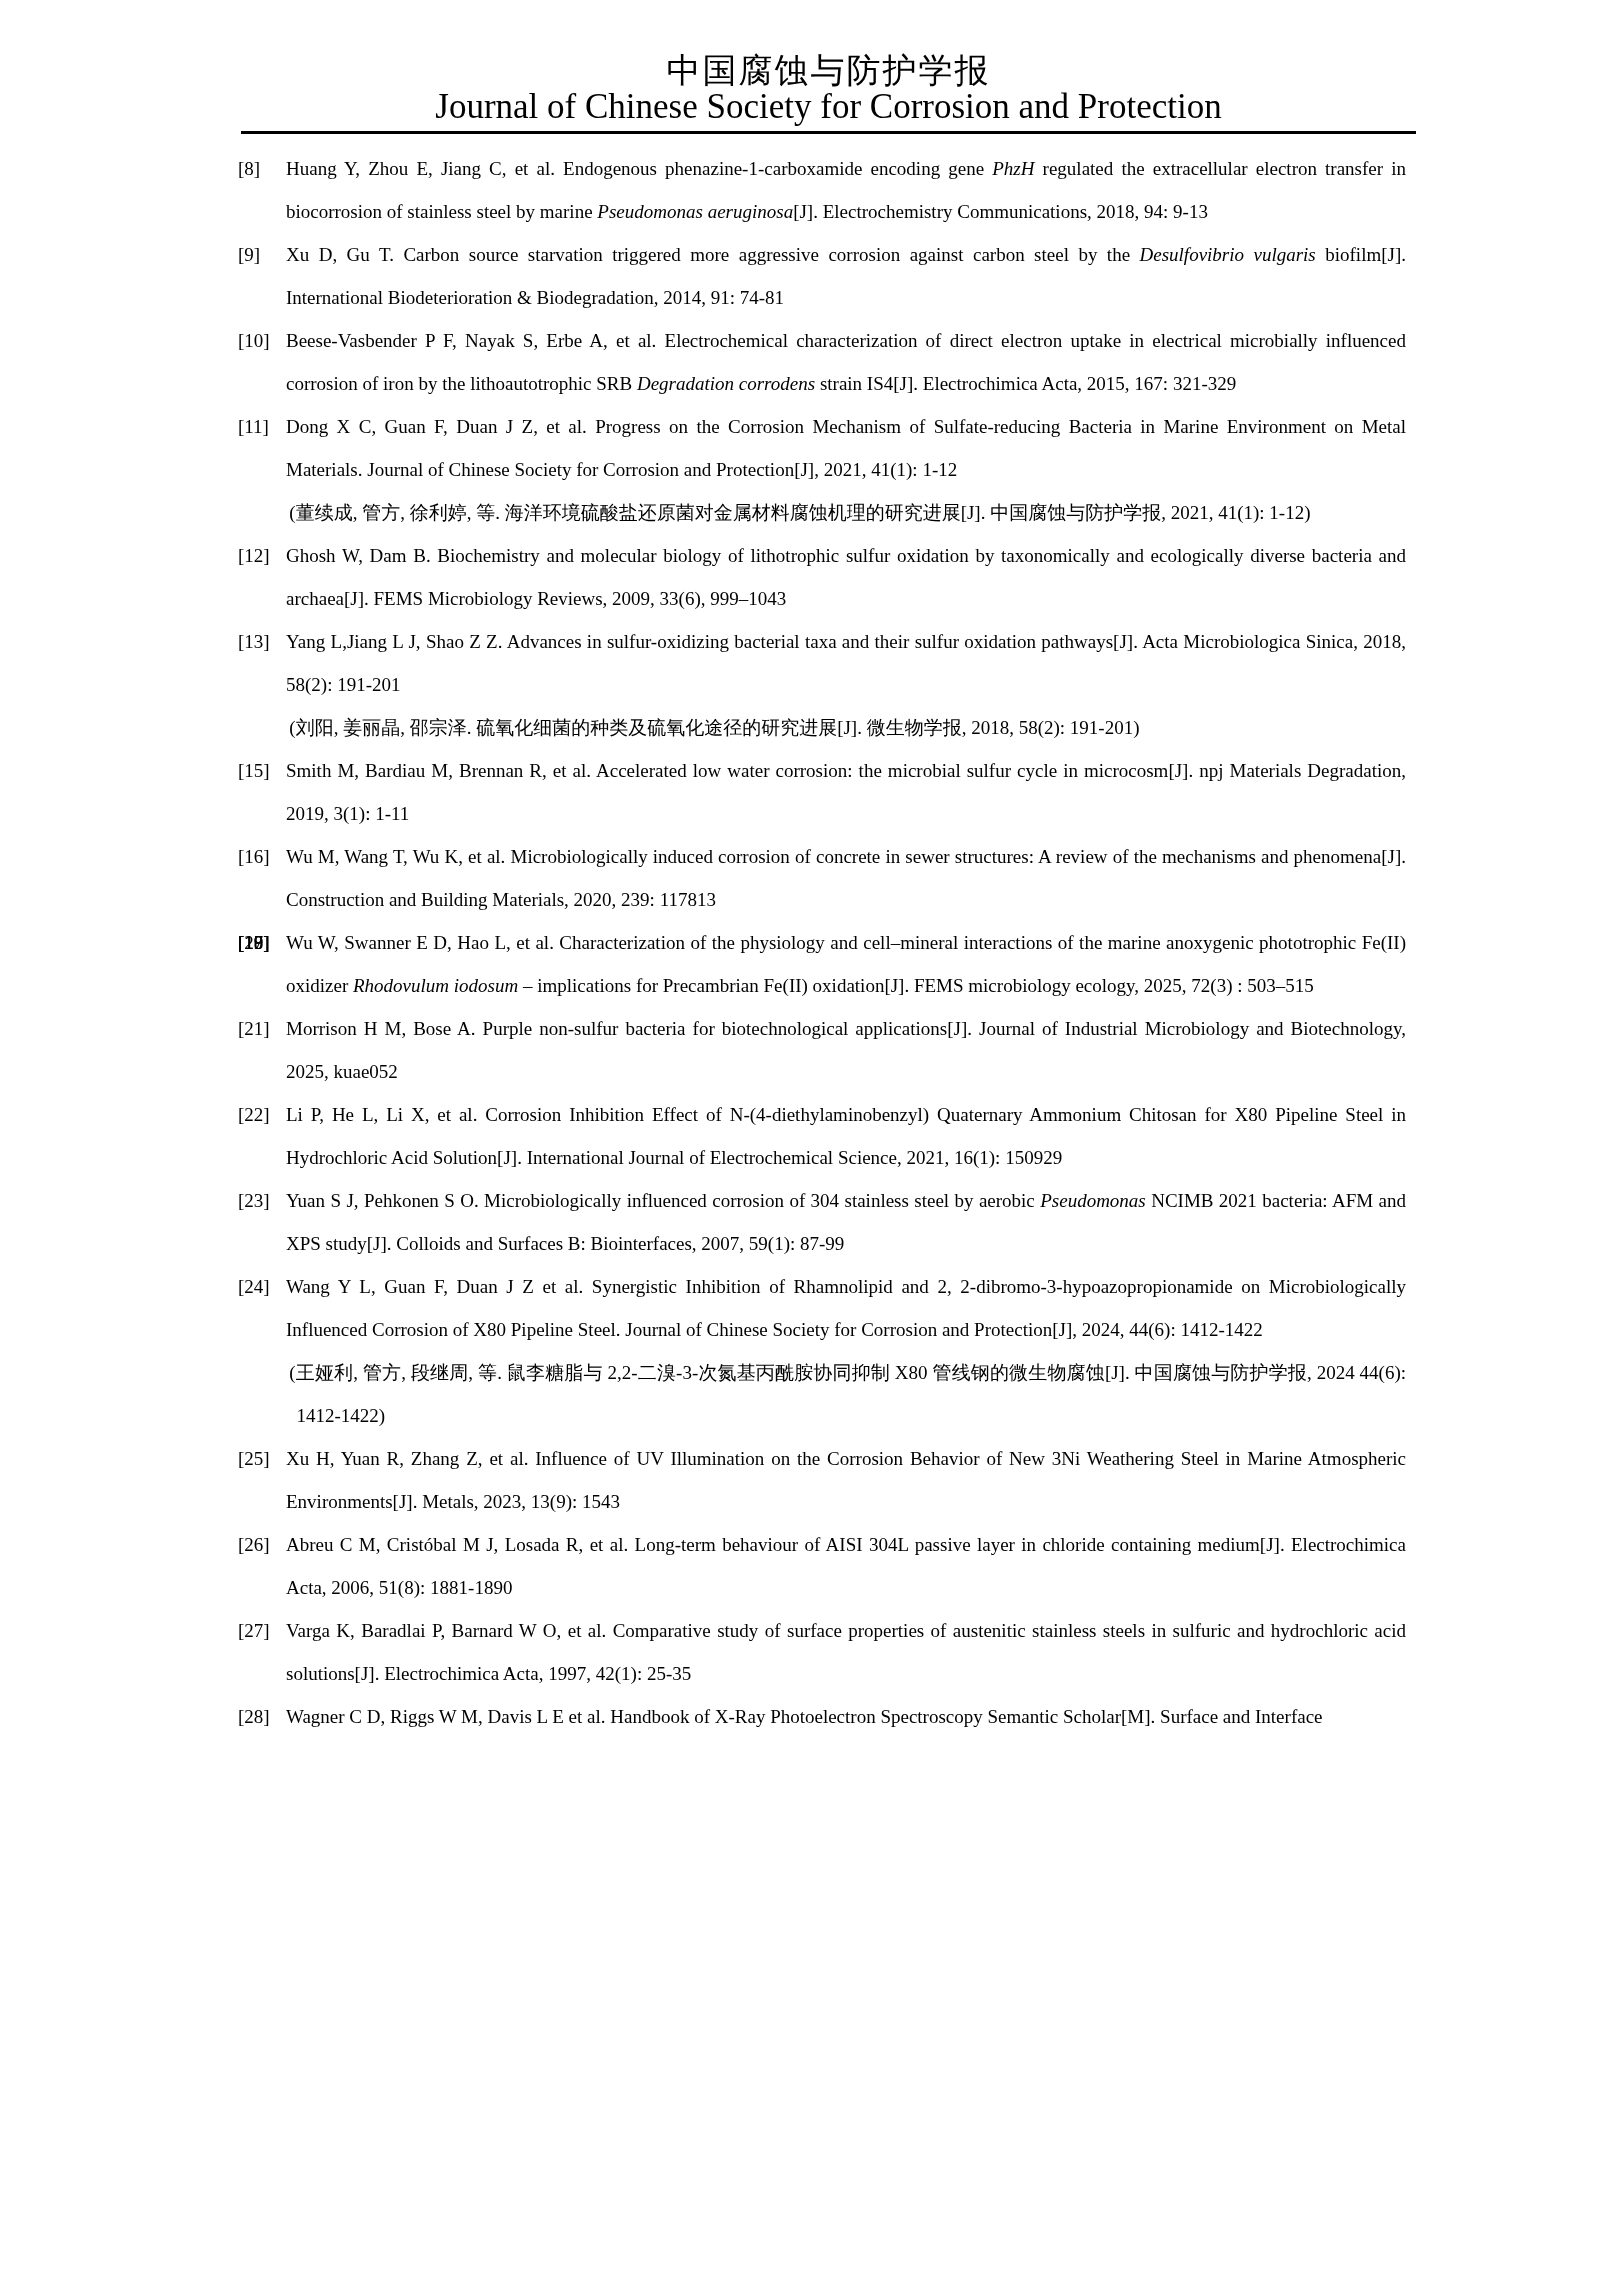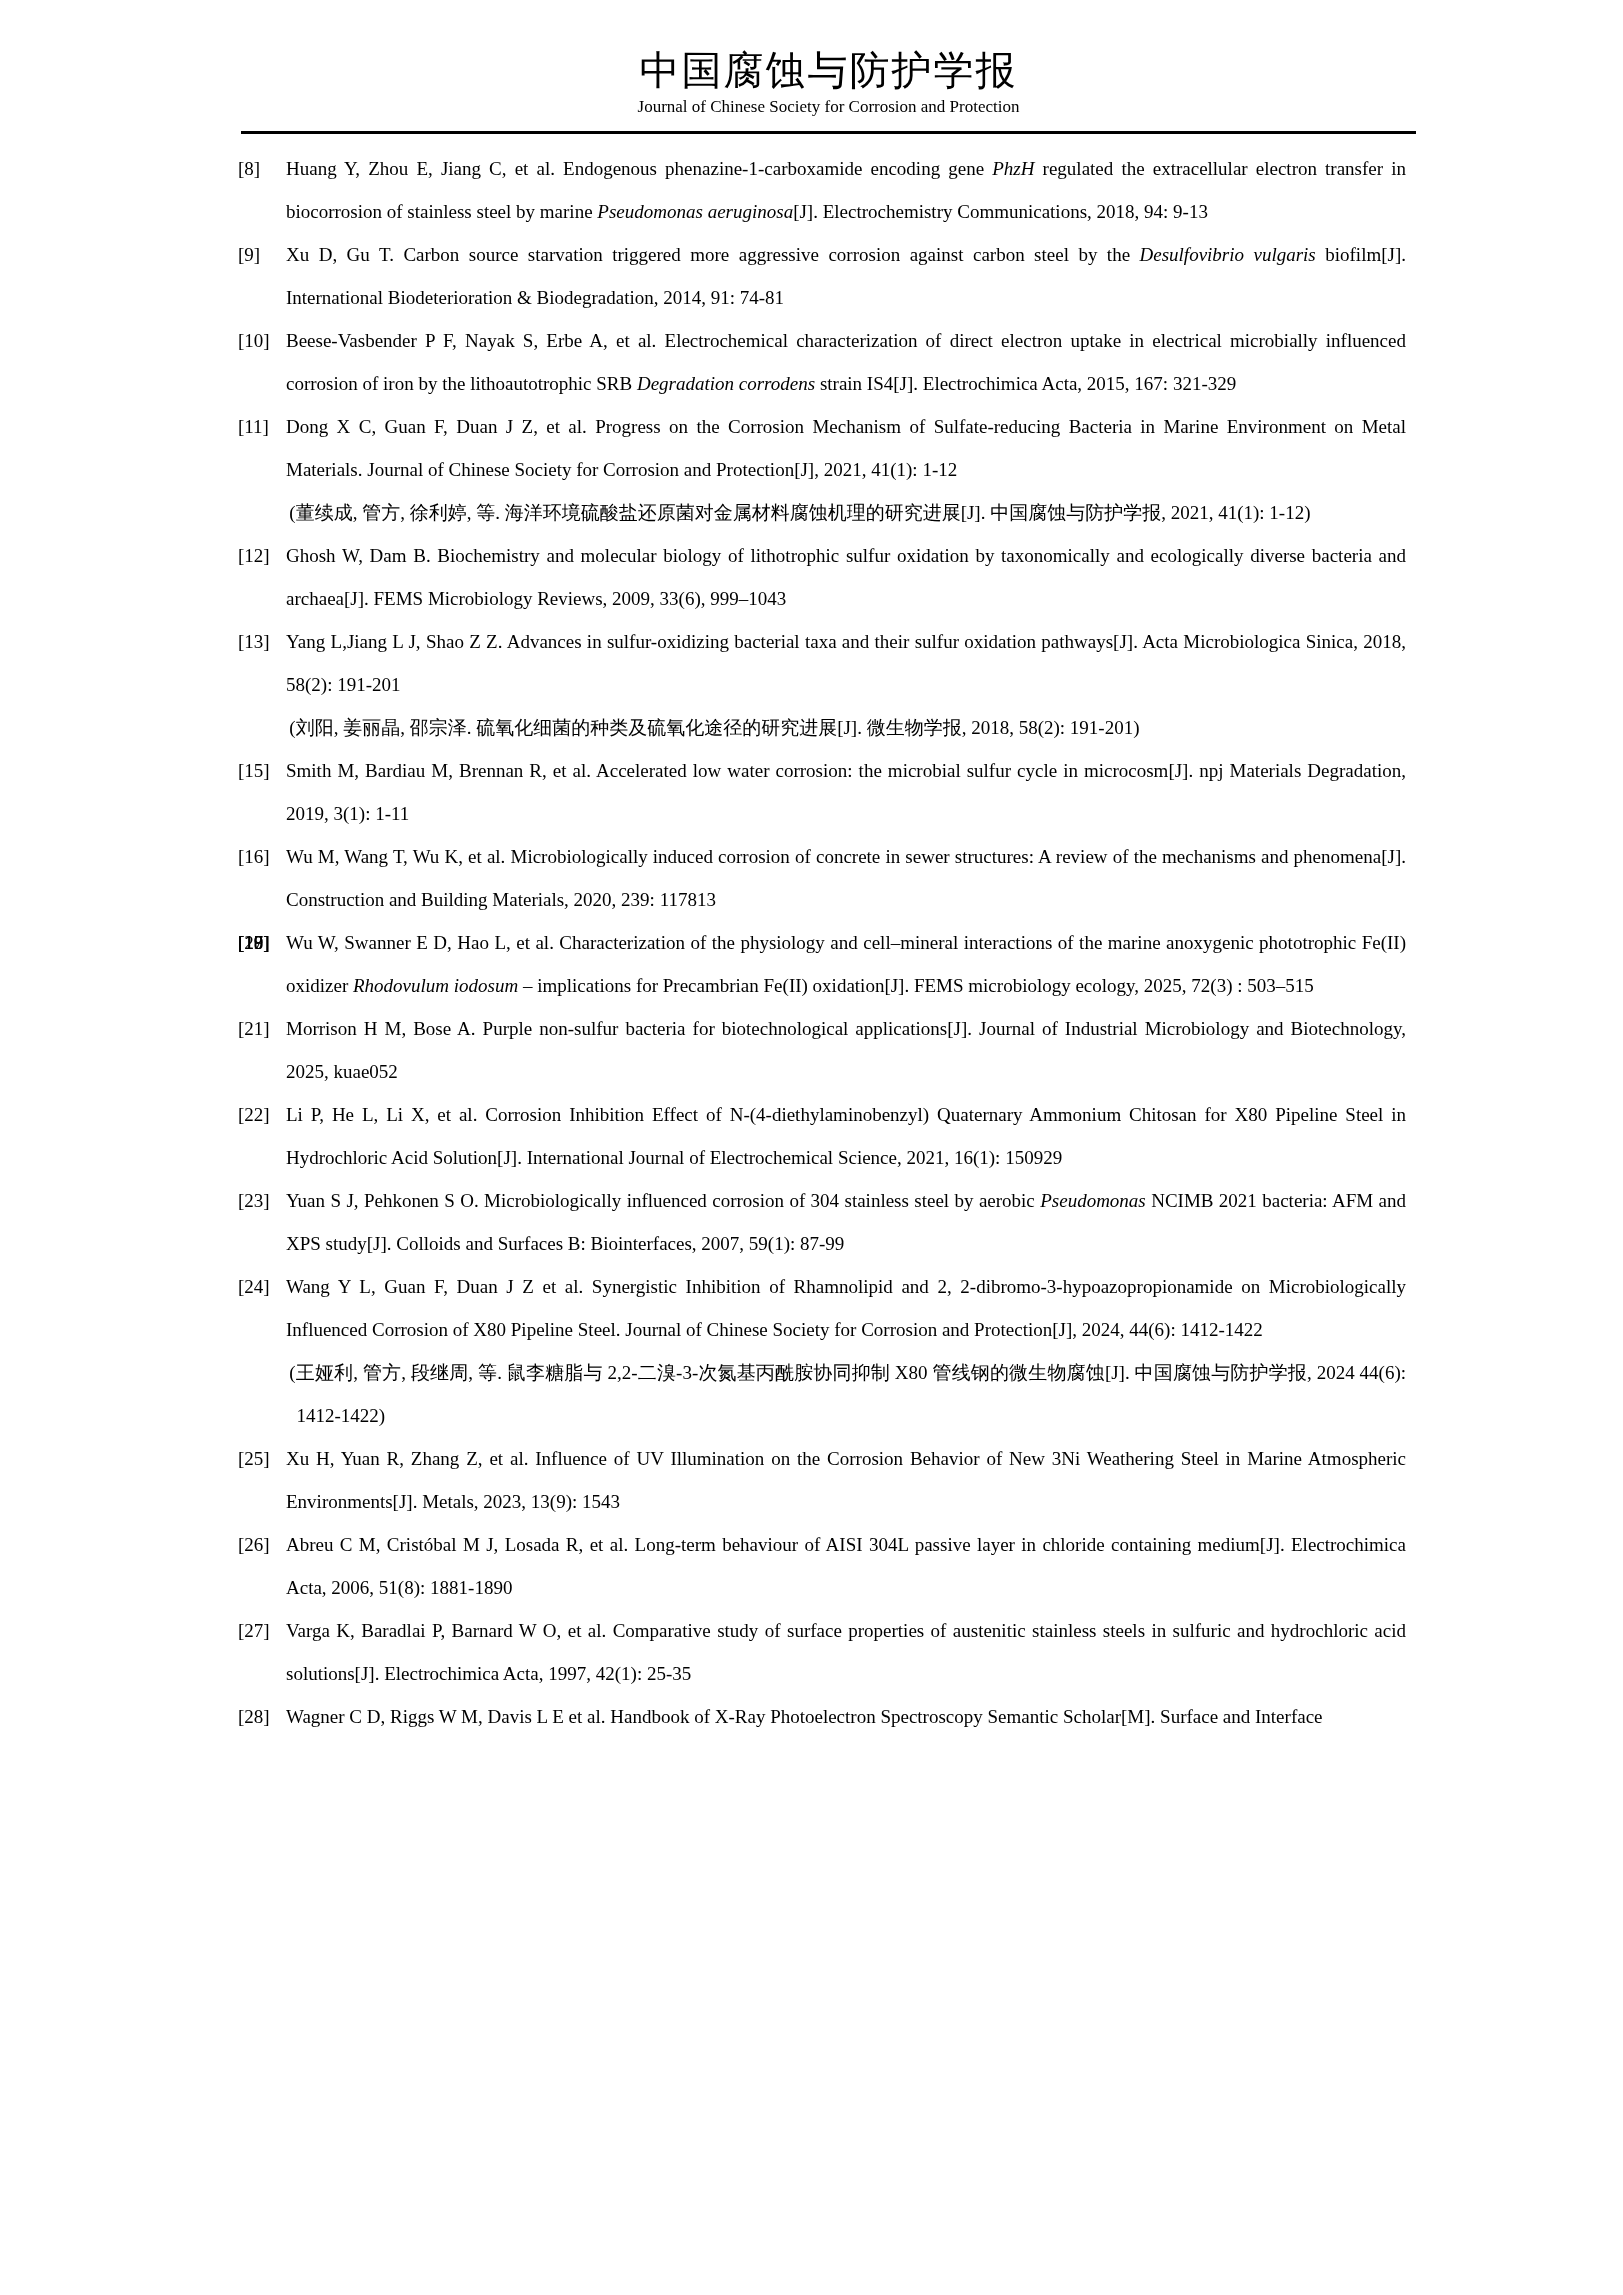--- a/index.html
+++ b/index.html
@@ -12,28 +12,28 @@
     font-family:"Liberation Serif", serif;
     overflow:hidden;
   }
   .header{
     padding-top:52px;
     margin-left:241px;
     width:1175px;
     text-align:center;
   }
   .title-zh{
-    font-size:40px;
+    font-size:34px;
     line-height:38px;
     letter-spacing:2px;
     font-weight:normal;
     margin:0;
   }
   .title-en{
-    font-size:17px;
+    font-size:35px;
     line-height:34px;
     font-weight:normal;
     margin:0;
   }
   .rule{
     margin-left:241px;
     width:1175px;
     height:3.9px;
     margin-top:6.5px;
   }

